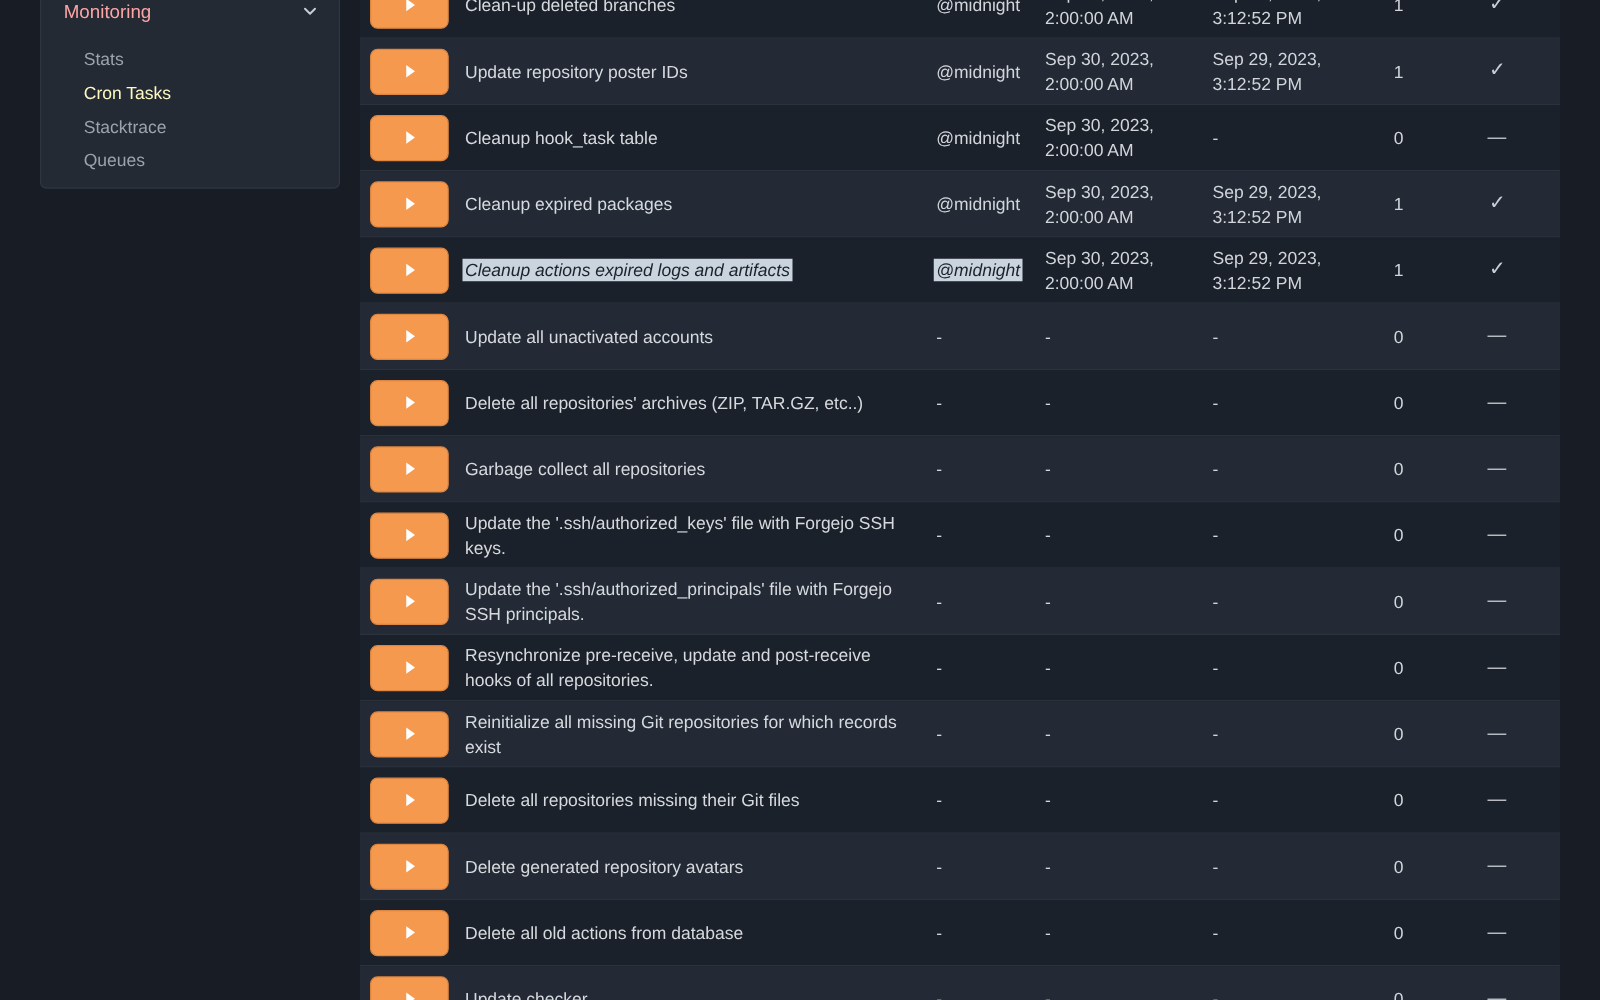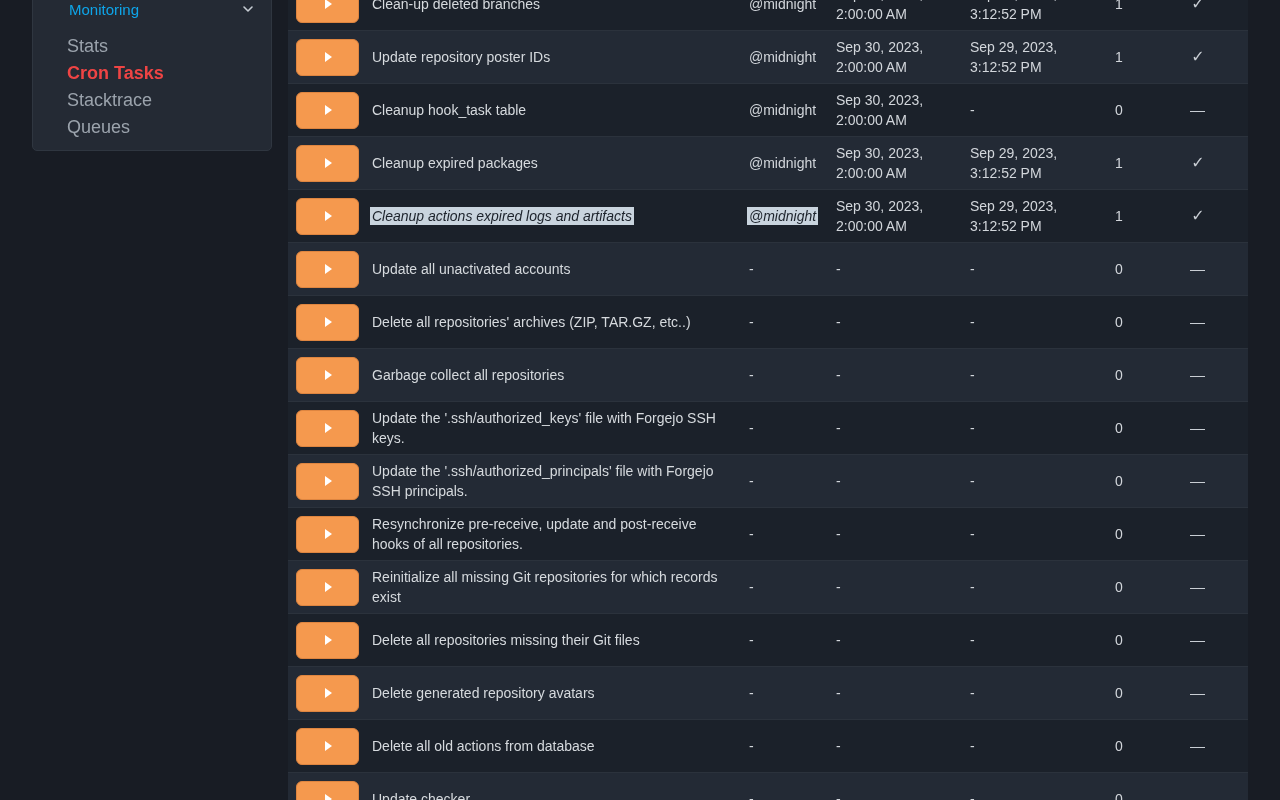--- a/index.html
+++ b/index.html
@@ -23,39 +23,38 @@
     position: absolute;
     top: 16px; left: 0; right: 0;
     height: 32px;
     display: flex; align-items: center;
     padding: 0 16px 0 18px;
     cursor: pointer;
   }
   .side-header-label {
     flex: 1;
     font-size: 15px;
-    color: #0ea5e9;
-    margin-left: 18px;
+    color: #fca5a5;
   }
   .side-header .chev { flex: 0 0 auto; display: flex; }
   .side-items {
     position: absolute;
     top: 56px; left: 0; right: 0;
   }
   .side-item {
     height: 27px;
     display: flex; align-items: center;
     padding-left: 34px;
-    font-size: 18px;
+    font-size: 14px;
     color: #9ba3ac;
     cursor: pointer;
   }
   .side-item.active {
-    color: #ef4444;
-    font-weight: bold;
+    color: #fef9c3;
+    font-weight: normal;
   }
   
   .cron-table {
     position: absolute;
     left: 288px; top: -22px;
     width: 960px;
   }
   .row {
     display: flex;
     align-items: center;

